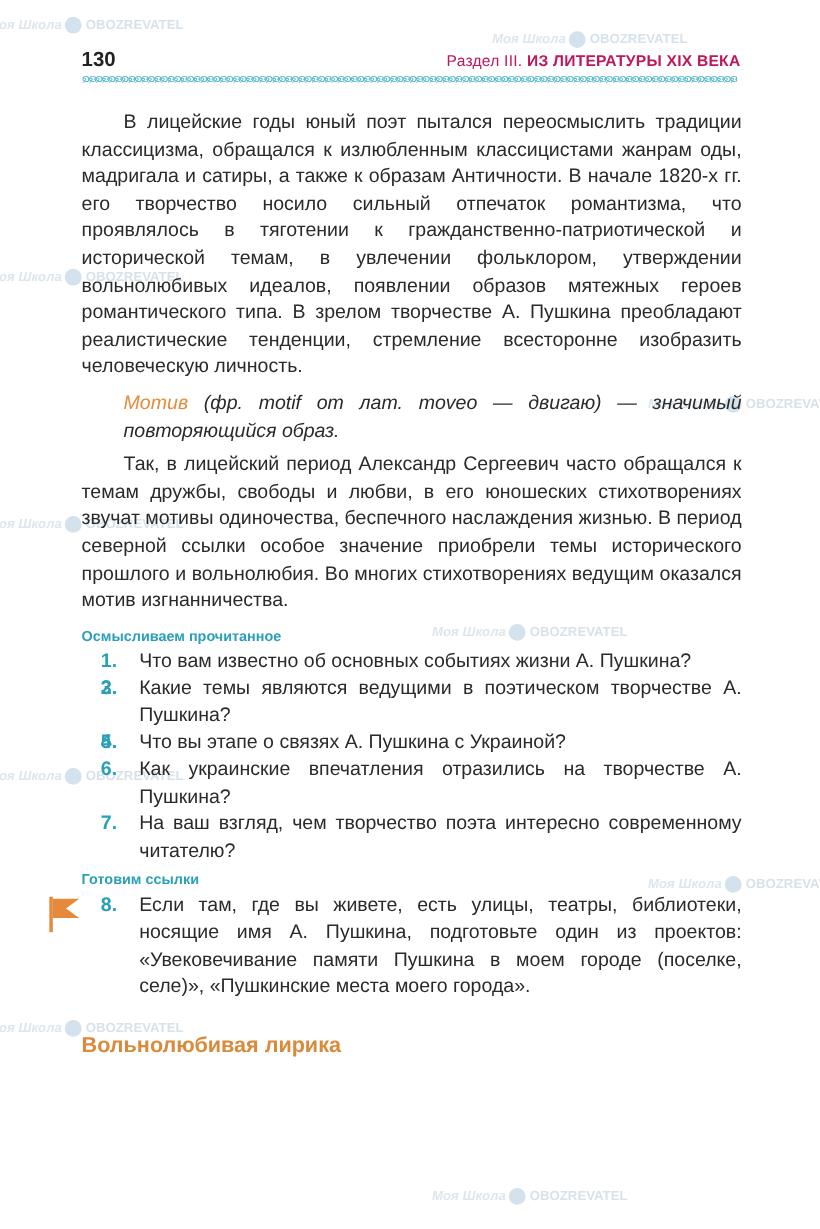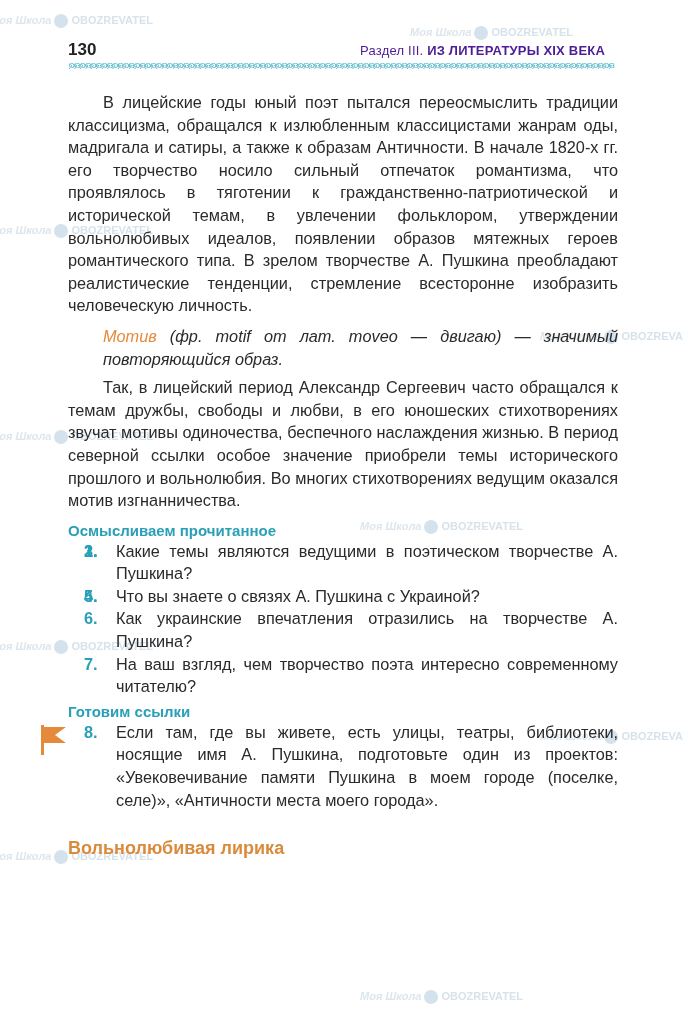--- a/index.html
+++ b/index.html
@@ -5,30 +5,30 @@
   html, body { margin:0; padding:0; }
   body {
     width:683px; height:1024px; background:#ffffff; position:relative; overflow:hidden;
     font-family:"Liberation Sans", sans-serif; color:#2a2a2a;
   }
   .wm { position:absolute; font-size:11px; color:#d7e2ea; font-weight:bold; white-space:nowrap; pointer-events:none; }
   .wm .circ { display:inline-block; width:14px; height:14px; border-radius:50%; background:#d3e2ec; vertical-align:middle; margin:0 3px; }
   .wm i { font-style:italic; color:#dde6ec; }
   .header { position:absolute; left:68px; right:66px; top:40px; height:22px; }
   .page-num { position:absolute; left:0; top:0; font-size:17px; font-weight:bold; color:#222; }
-  .section-title { position:absolute; right:12px; top:3px; font-size:13px; color:#4c1d95; letter-spacing:0.2px; }
+  .section-title { position:absolute; right:0; top:3px; font-size:13px; color:#be185d; letter-spacing:0.2px; }
   .section-title b { font-weight:bold; }
   .ornament { position:absolute; left:68px; right:68px; top:61px; height:8px; overflow:hidden; white-space:nowrap;
     font-size:9px; line-height:8px; color:#49b3c7; letter-spacing:-1px;text-decoration:underline; }
   .body { position:absolute; left:68px; width:550px; top:91px; font-size:16.3px; line-height:22.6px; color:#2a2a2a; }
   p { margin:0; text-align:justify; }
   .indent { text-indent:35px; }
   .def { margin-top:8px; margin-bottom:6px; padding-left:35px; font-style:italic; }
   .def .term { color:#e58a3a; }
-  .subhead { color:#2aa0b8; font-weight:bold; font-size:15px; margin-top:9px; line-height:19px; }
+  .subhead { color:#2aa0b8; font-weight:bold; font-size:12px; margin-top:9px; line-height:19px; }
   ol.q { list-style:none; margin:0; padding:0; }
   ol.q li { position:relative; padding-left:48px; text-align:justify; }
   ol.q li .num { position:absolute; left:16px; top:0; color:#2aa0b8; font-weight:bold; }
   .flag { position:absolute; left:-27px; top:4px; width:26px; height:30px; }
   .section-h { color:#d98a3a; font-weight:bold; font-size:18px; margin-top:25px; line-height:24px; }
 </style>
 </head>
 <body>
 
 <div>
@@ -53,35 +53,35 @@
 </div>
 <div class="ornament">ഉളഉളഉളഉളഉളഉളഉളഉളഉളഉളഉളഉളഉളഉളഉളഉളഉളഉളഉളഉളഉളഉളഉളഉളഉളഉളഉളഉളഉളഉളഉളഉളഉളഉളഉളഉളഉളഉളഉളഉളഉളഉളഉളഉളഉളഉളഉളഉളഉളഉള</div>
 
 <div class="body">
   <p class="indent">В лицейские годы юный поэт пытался переосмыслить традиции классицизма, обращался к излюбленным классицистами жанрам оды, мадригала и сатиры, а также к образам Античности. В начале 1820-х гг. его творчество носило сильный отпечаток романтизма, что проявлялось в тяготении к гражданственно-патриотической и исторической темам, в увлечении фольклором, утверждении вольнолюбивых идеалов, появлении образов мятежных героев романтического типа. В зрелом творчестве А. Пушкина преобладают реалистические тенденции, стремление всесторонне изобразить человеческую личность.</p>
   <p class="def"><span class="term">Мотив</span><span> (фр. motif от лат. moveo — двигаю) — значимый повторяющийся образ.</span></p>
   <p class="indent">Так, в лицейский период Александр Сергеевич часто обращался к темам дружбы, свободы и любви, в его юношеских стихотворениях звучат мотивы одиночества, беспечного наслаждения жизнью. В период северной ссылки особое значение приобрели темы исторического прошлого и вольнолюбия. Во многих стихотворениях ведущим оказался мотив изгнанничества.</p>
 
   <div class="subhead">Осмысливаем прочитанное</div>
   <ol class="q">
-    <li><span class="num">1.</span></li>
+    <li><span class="num">1.</span><span>Что вам известно об основных событиях жизни А. Пушкина?</span></li>
     <li><span class="num">2.</span></li>
     <li><span class="num">3.</span><span>Какие темы являются ведущими в поэтическом творчестве А. Пушкина?</span></li>
     <li><span class="num">4.</span></li>
-    <li><span class="num">5.</span><span>Что вы знаете о связях А. Пушкина с Украиной?</span></li>
+    <li><span class="num">5.</span><span>Что вы этапе о связях А. Пушкина с Украиной?</span></li>
     <li><span class="num">6.</span><span>Как украинские впечатления отразились на творчестве А. Пушкина?</span></li>
     <li><span class="num">7.</span><span>На ваш взгляд, чем творчество поэта интересно современному читателю?</span></li>
   </ol>
 
   <div class="subhead" style="margin-top:4px">Готовим ссылки</div>
   <ol class="q">
     <li>
       <svg class="flag" viewBox="0 0 26 30">
         <rect x="0" y="0" width="3" height="30" fill="#e58a3a"></rect>
         <polygon points="3,2 25,2 14,10 25,18 3,18" fill="#e58a3a"></polygon>
       </svg>
-      <span class="num">8.</span><span>Если там, где вы живете, есть улицы, театры, библиотеки, носящие имя А. Пушкина, подготовьте один из проектов: «Увековечивание памяти Пушкина в моем городе (поселке, селе)», «Античности места моего города».</span>
+      <span class="num">8.</span><span>Если там, где вы живете, есть улицы, театры, библиотеки, носящие имя А. Пушкина, подготовьте один из проектов: «Увековечивание памяти Пушкина в моем городе (поселке, селе)», «Пушкинские места моего города».</span>
     </li>
   </ol>
 
   <div class="section-h">Вольнолюбивая лирика</div>
 
 </div>
 
 </body></html>

